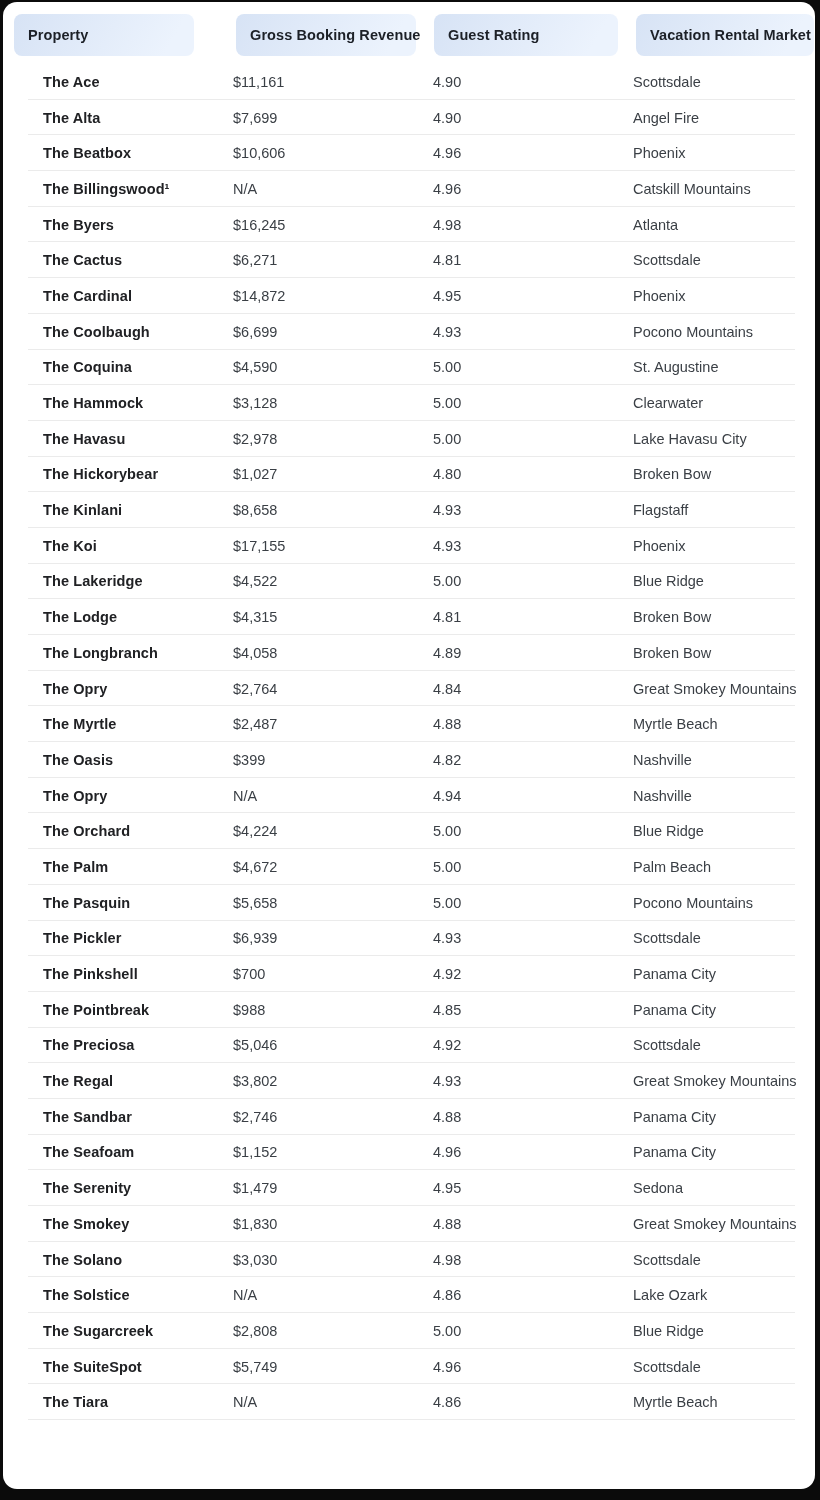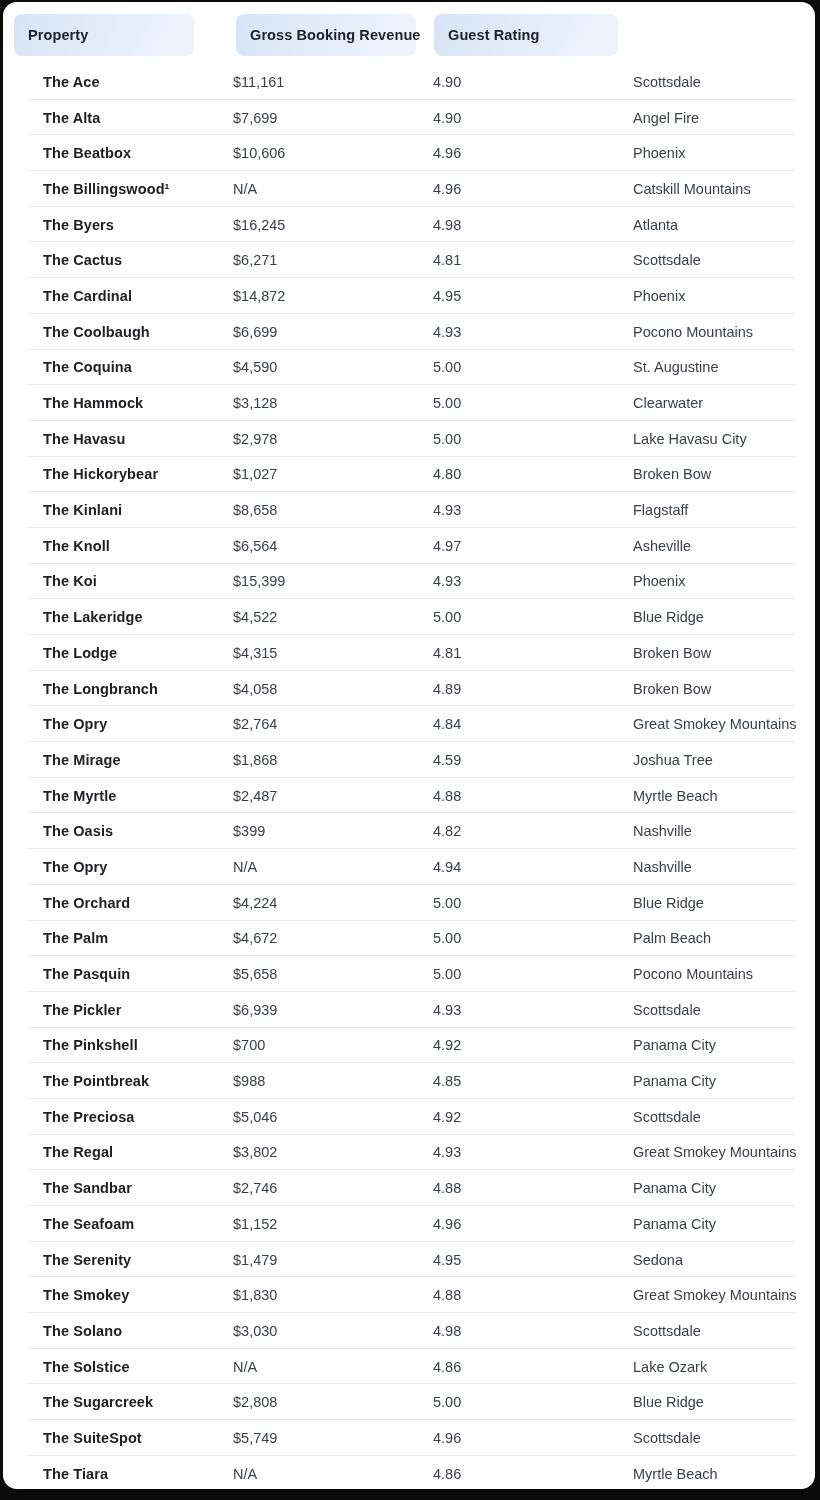--- a/index.html
+++ b/index.html
@@ -78,20 +78,21 @@
   }
 </style>
 </head>
 <body>
 
 <div class="card">
   <div class="header-row">
     <div class="header-pill pill-1">Property</div>
     <div class="header-pill pill-2">Gross Booking Revenue</div>
     <div class="header-pill pill-3">Guest Rating</div>
+    <div class="header-pill pill-4">Vacation Rental Market</div>
   </div>
   <div class="tbody">
       <div class="row">
         <div class="cell prop">The Ace</div>
         <div class="cell">$11,161</div>
         <div class="cell">4.90</div>
         <div class="cell">Scottsdale</div>
       </div>
       <div class="row">
         <div class="cell prop">The Alta</div>
@@ -159,28 +160,22 @@
         <div class="cell">4.80</div>
         <div class="cell">Broken Bow</div>
       </div>
       <div class="row">
         <div class="cell prop">The Kinlani</div>
         <div class="cell">$8,658</div>
         <div class="cell">4.93</div>
         <div class="cell">Flagstaff</div>
       </div>
       <div class="row">
-        <div class="cell prop">The Knoll</div>
-        <div class="cell">$6,564</div>
-        <div class="cell">4.97</div>
-        <div class="cell">Asheville</div>
-      </div>
-      <div class="row">
         <div class="cell prop">The Koi</div>
-        <div class="cell">$15,399</div>
+        <div class="cell">$17,155</div>
         <div class="cell">4.93</div>
         <div class="cell">Phoenix</div>
       </div>
       <div class="row">
         <div class="cell prop">The Lakeridge</div>
         <div class="cell">$4,522</div>
         <div class="cell">5.00</div>
         <div class="cell">Blue Ridge</div>
       </div>
       <div class="row">
@@ -195,26 +190,20 @@
         <div class="cell">4.89</div>
         <div class="cell">Broken Bow</div>
       </div>
       <div class="row">
         <div class="cell prop">The Opry</div>
         <div class="cell">$2,764</div>
         <div class="cell">4.84</div>
         <div class="cell">Great Smokey Mountains</div>
       </div>
       <div class="row">
-        <div class="cell prop">The Mirage</div>
-        <div class="cell">$1,868</div>
-        <div class="cell">4.59</div>
-        <div class="cell">Joshua Tree</div>
-      </div>
-      <div class="row">
         <div class="cell prop">The Myrtle</div>
         <div class="cell">$2,487</div>
         <div class="cell">4.88</div>
         <div class="cell">Myrtle Beach</div>
       </div>
       <div class="row">
         <div class="cell prop">The Oasis</div>
         <div class="cell">$399</div>
         <div class="cell">4.82</div>
         <div class="cell">Nashville</div>

